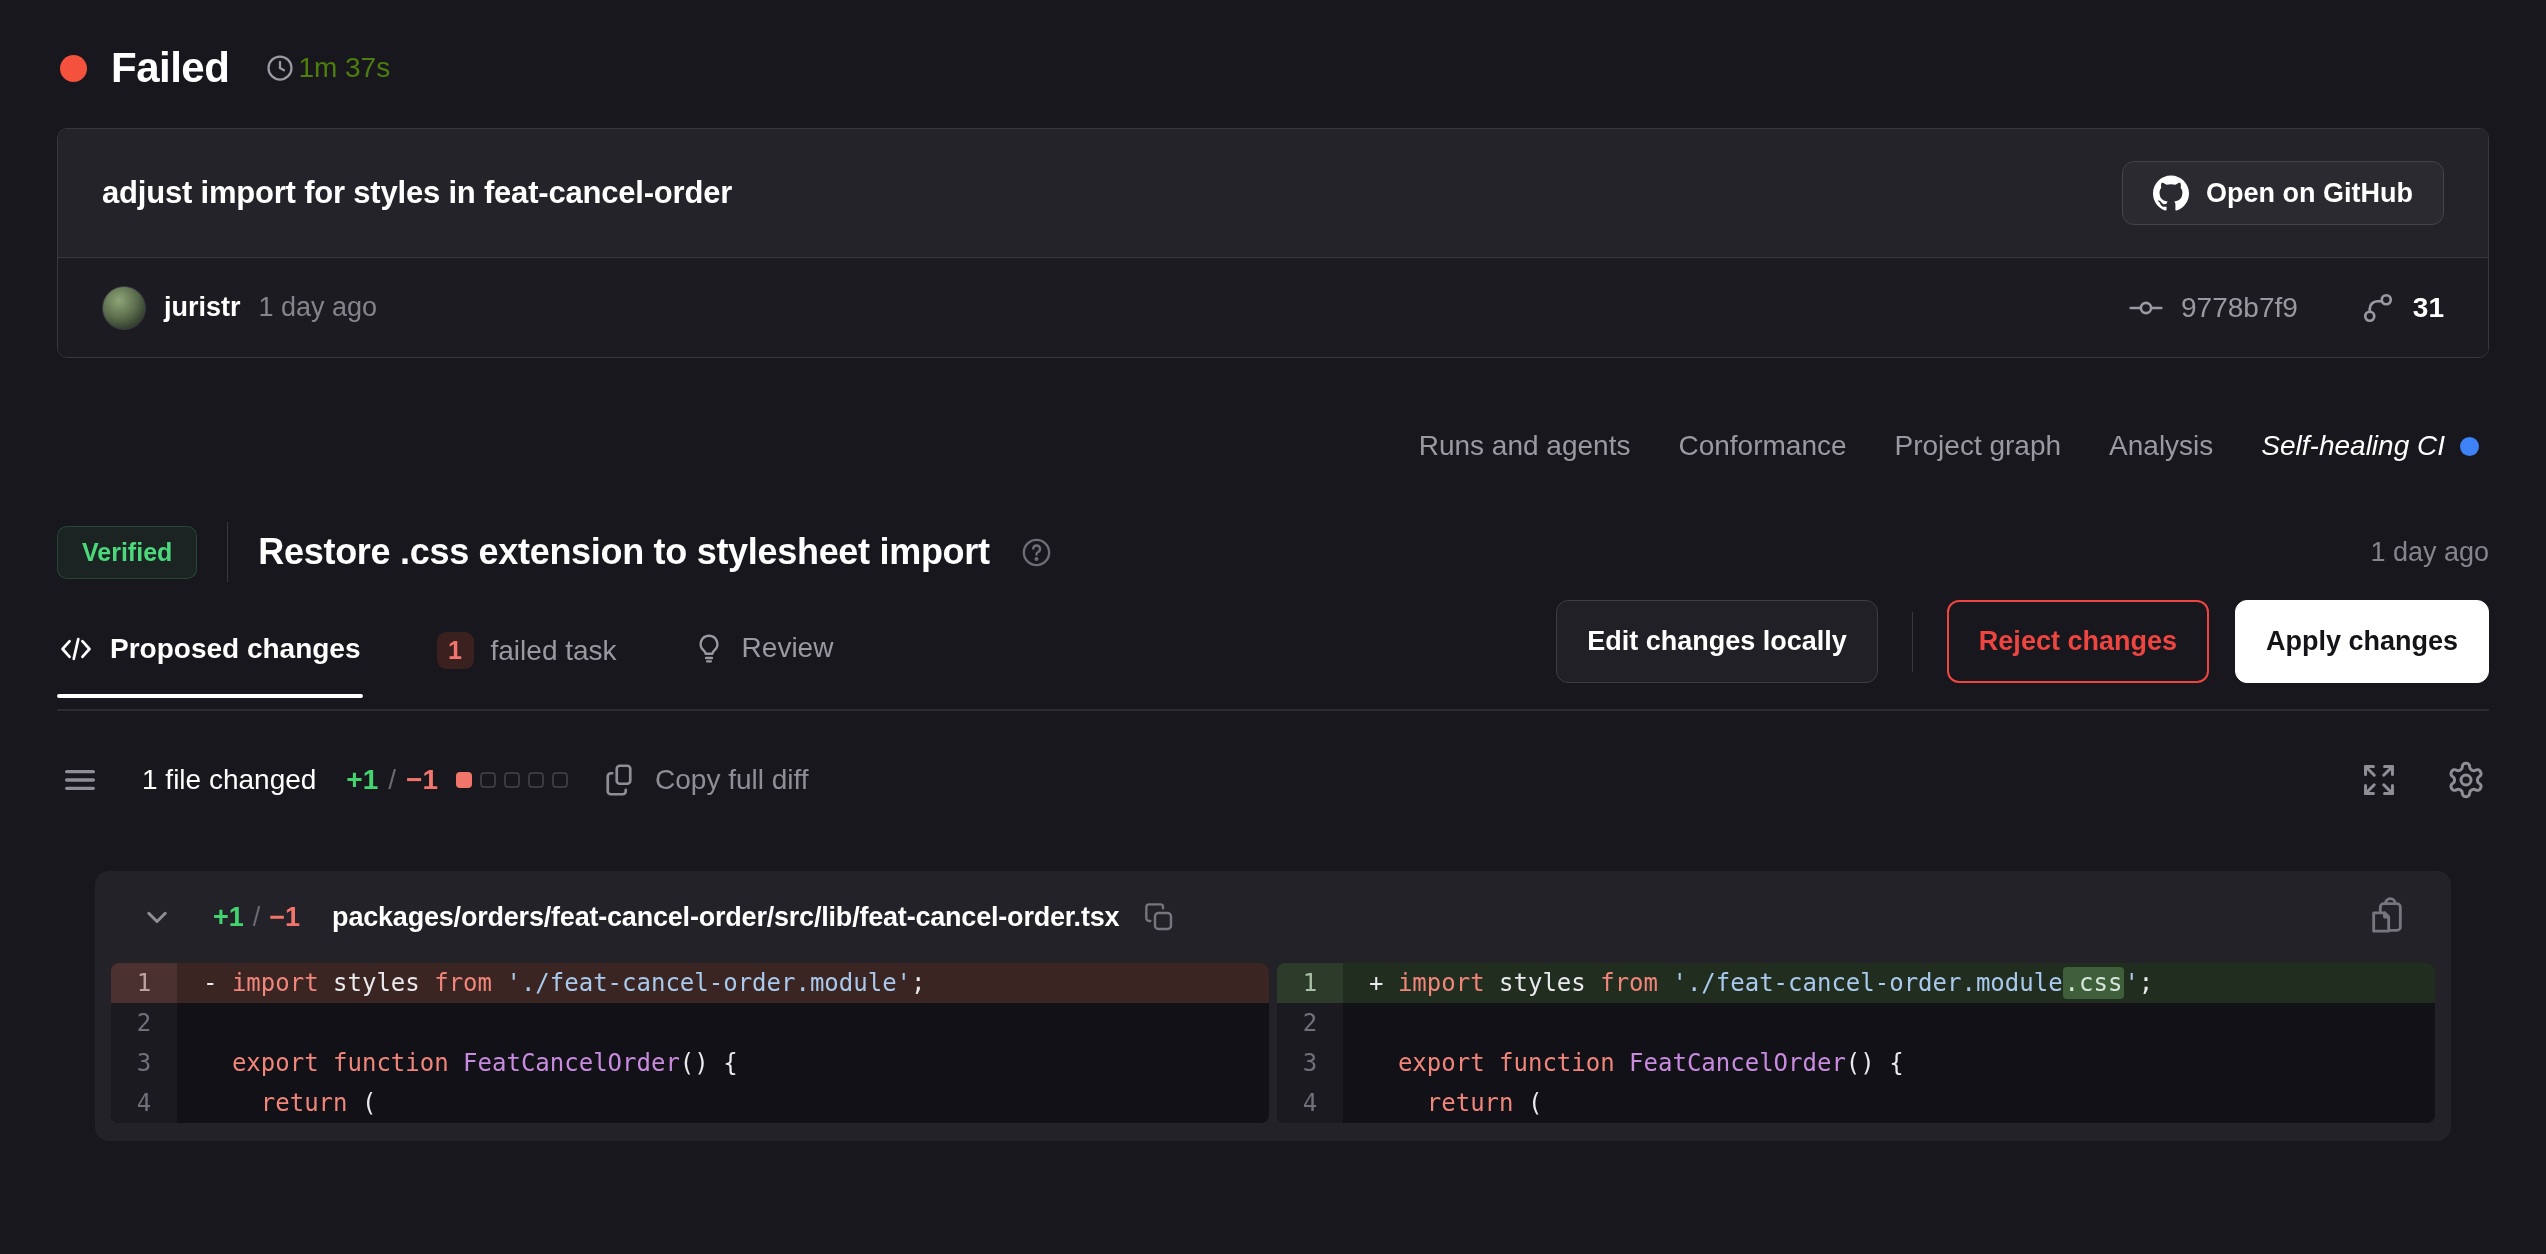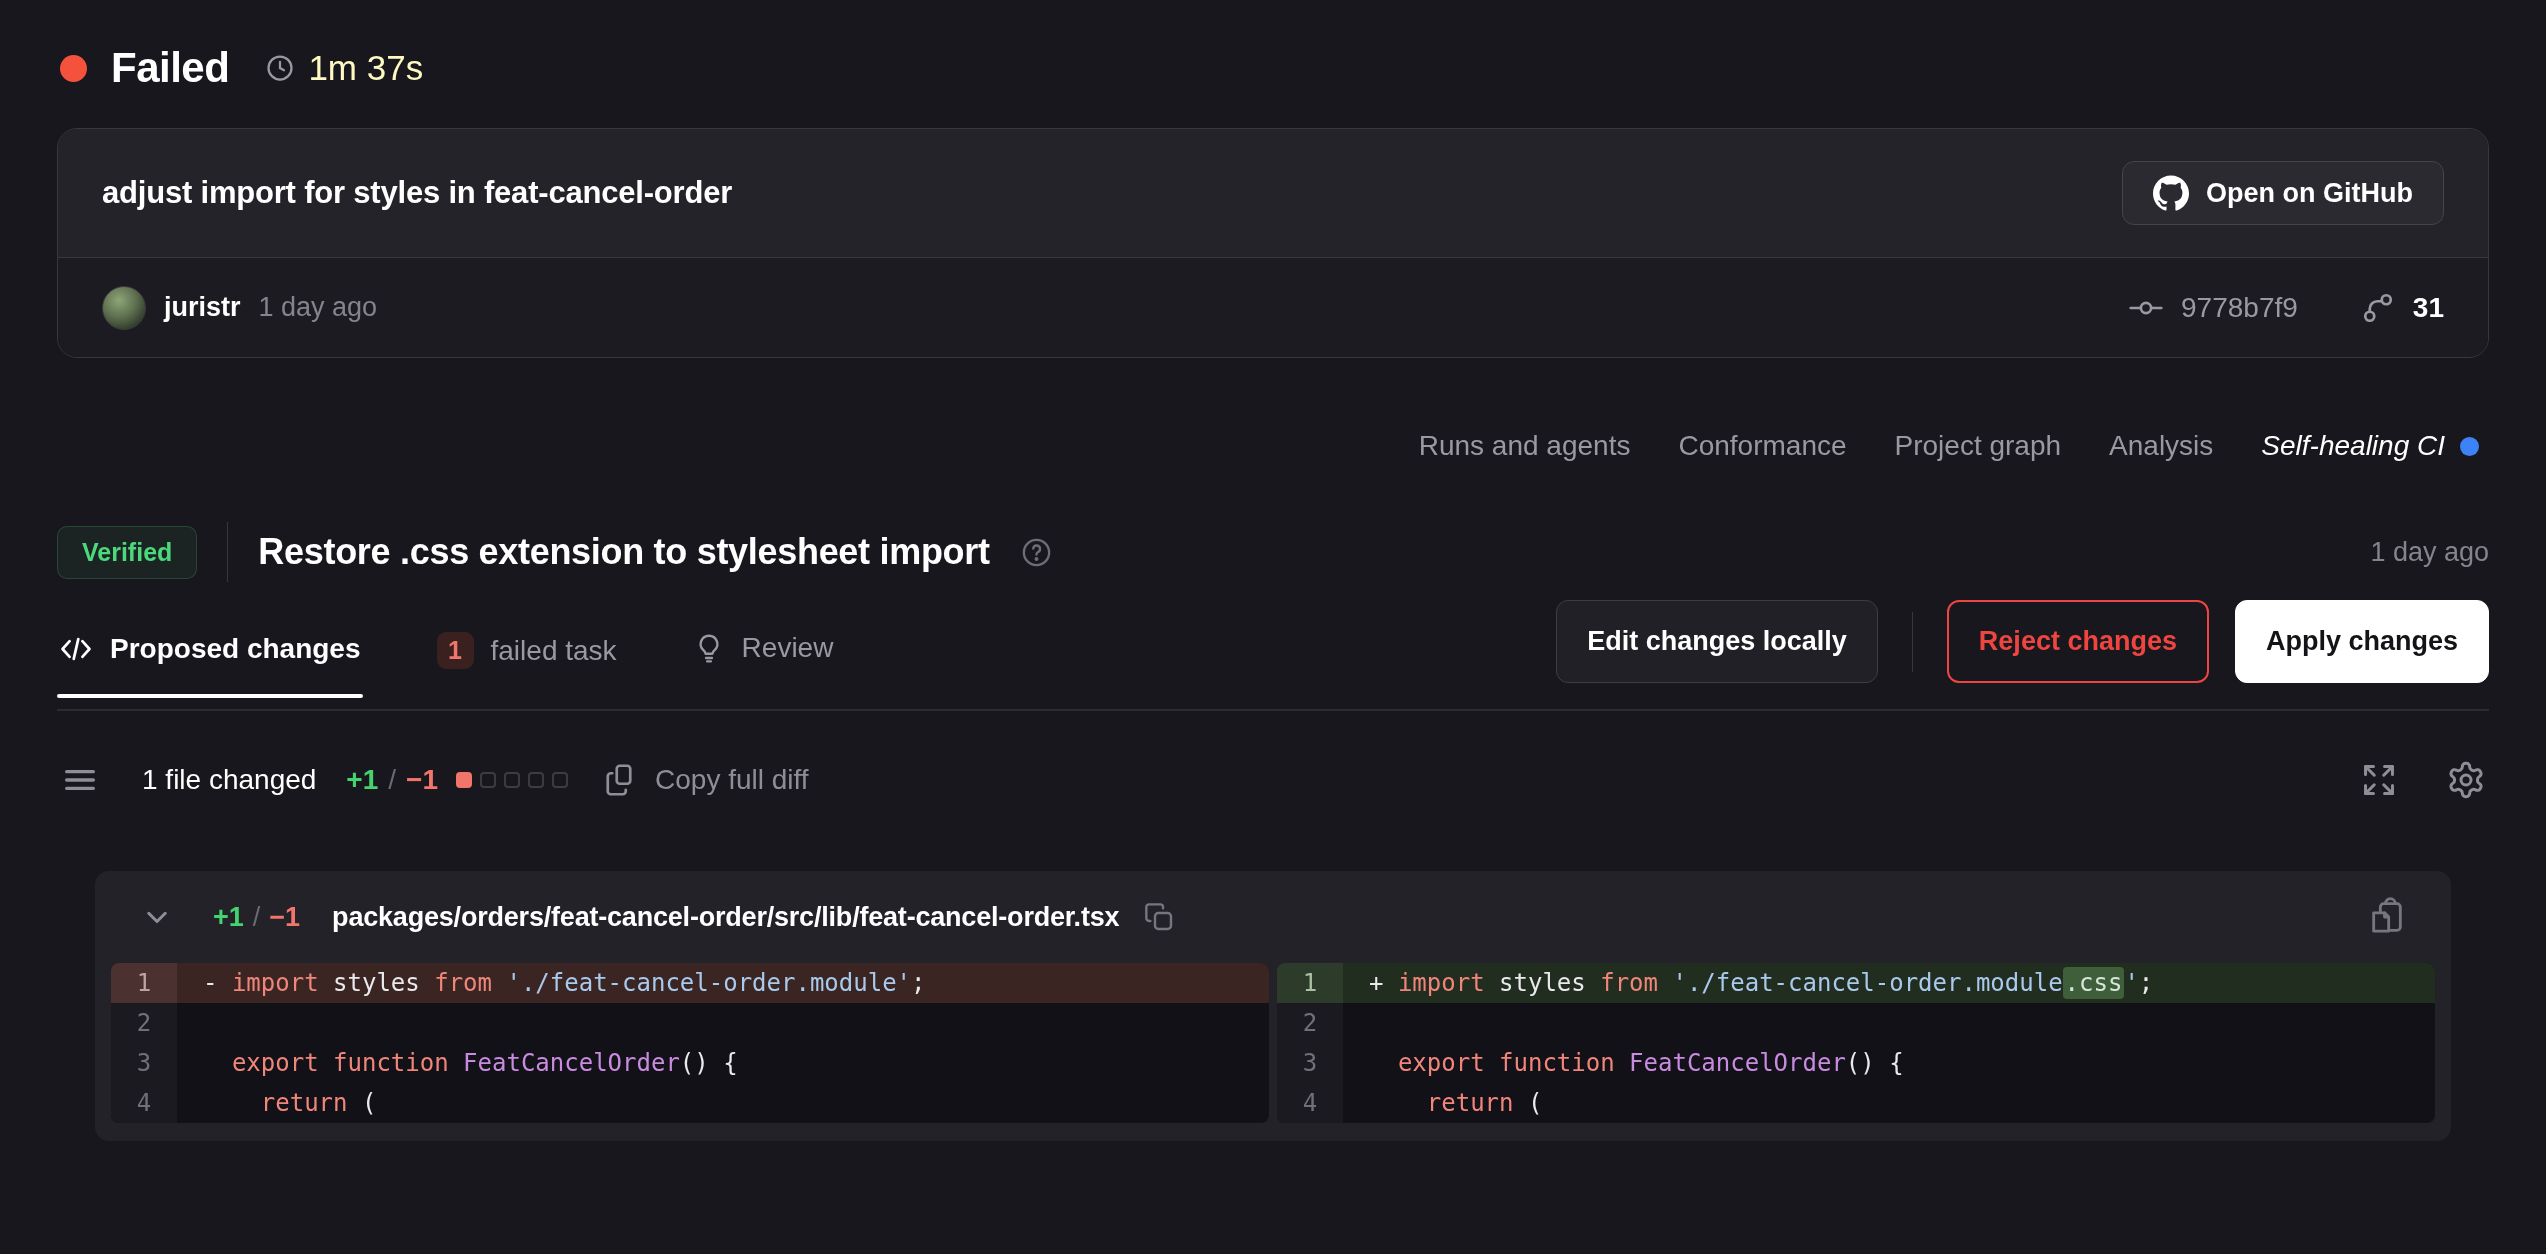--- a/index.html
+++ b/index.html
@@ -9,24 +9,24 @@
     color:#ffffff;
     font-family:"Liberation Sans","DejaVu Sans",sans-serif;
     position:relative;
   }
   svg { display:block; }
 
   
   .status-row { display:flex; align-items:center; padding:44px 60px 0; gap:24px; }
   .status-dot { width:27px; height:27px; border-radius:50%; background:#f4523d; }
   .status-label { font-size:42px; font-weight:700; letter-spacing:-0.5px; }
-  .status-duration { display:flex; align-items:center; gap:13px; color:#fef9c3; font-size:35px; margin-left:12px; }
-
-  
-  .commit-card { margin:36px 57px 16px; border:1px solid #38373e; border-radius:20px; overflow:hidden; }
+  .status-duration { display:flex; align-items:center; gap:3px; color:#4d7c0f; font-size:28px; margin-left:12px; }
+
+  
+  .commit-card { margin:36px 57px 16px; border:1px solid #38373e; border-radius:10px; overflow:hidden; }
   .card-top { background:#242329; padding:0 44px; height:128px; display:flex; align-items:center; justify-content:space-between; }
   .card-title { font-size:31px; font-weight:700; letter-spacing:-0.2px; }
   .github-btn { display:flex; align-items:center; gap:17px; background:#2b2a31; border:1px solid #45444b;
     border-radius:12px; height:64px; padding:0 30px; font-size:27px; font-weight:600; color:#fff; cursor:pointer; }
   .card-bottom { background:#1c1b21; border-top:1px solid #38373e; padding:0 44px; height:100px; display:flex; align-items:center; gap:18px; }
   .avatar { width:44px; height:44px; border-radius:50%;
     background:radial-gradient(circle at 38% 32%, #8da577 0%, #5d6e4e 45%, #33402e 75%, #232b21 100%);
     border:1px solid #3c3b42; }
   .author { font-size:27px; font-weight:600; }
   .dim { color:#85848d; }

